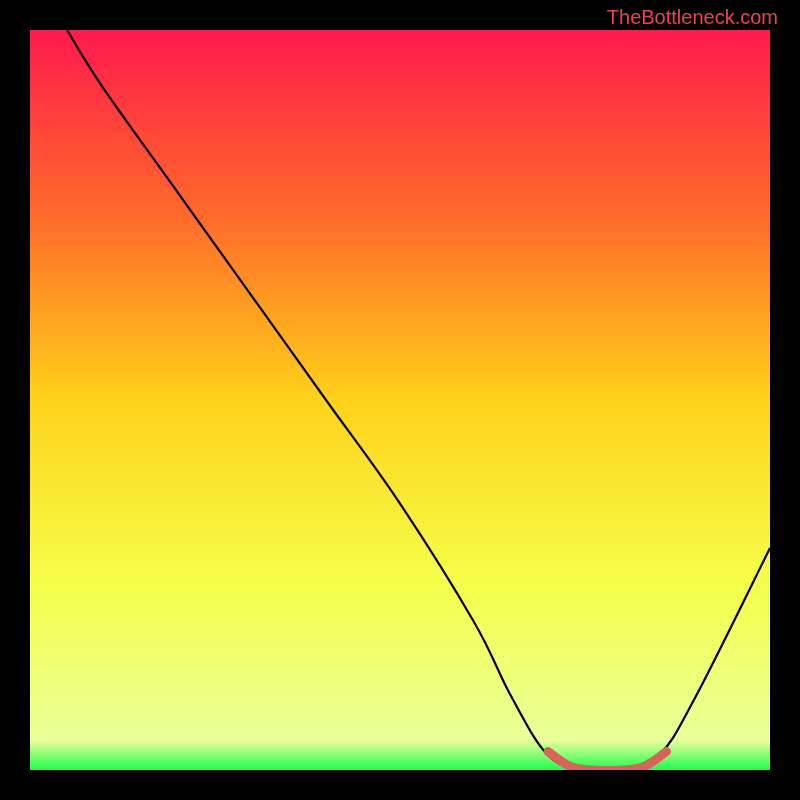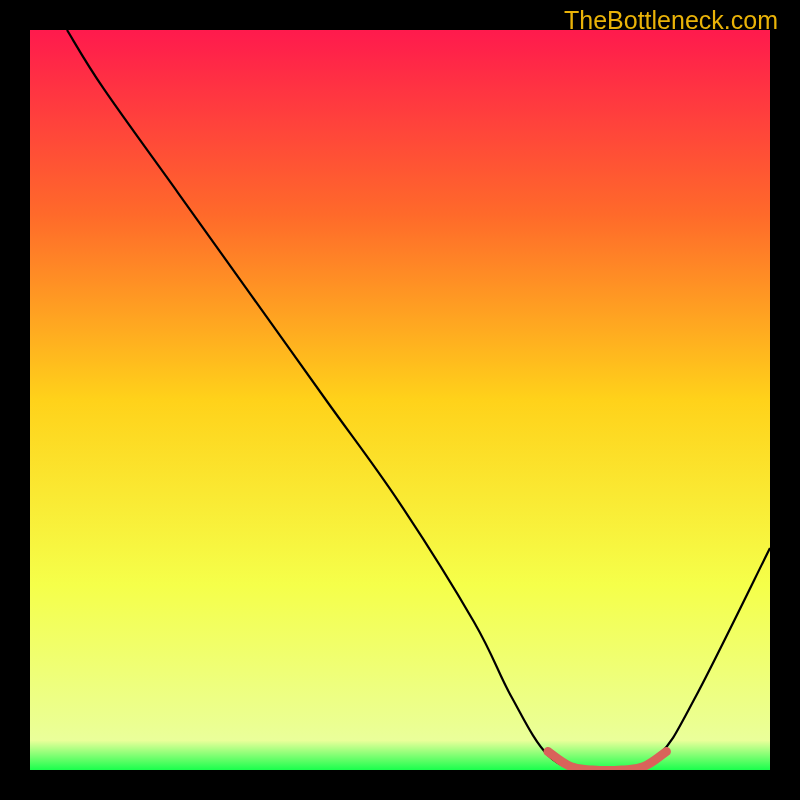--- a/index.html
+++ b/index.html
@@ -8,22 +8,22 @@
     background: #000;
     width: 800px;
     height: 800px;
     position: relative;
     font-family: Arial, sans-serif;
   }
   .watermark {
     position: absolute;
     top: 6px;
     right: 22px;
-    color: #eab308;
-    font-size: 25px;
+    color: #ef4444;
+    font-size: 20px;
     font-weight: 500;
     z-index: 10;
   }
   .chart-frame {
     position: absolute;
     top: 30px;
     left: 30px;
     width: 740px;
     height: 740px;
     background: #000;

